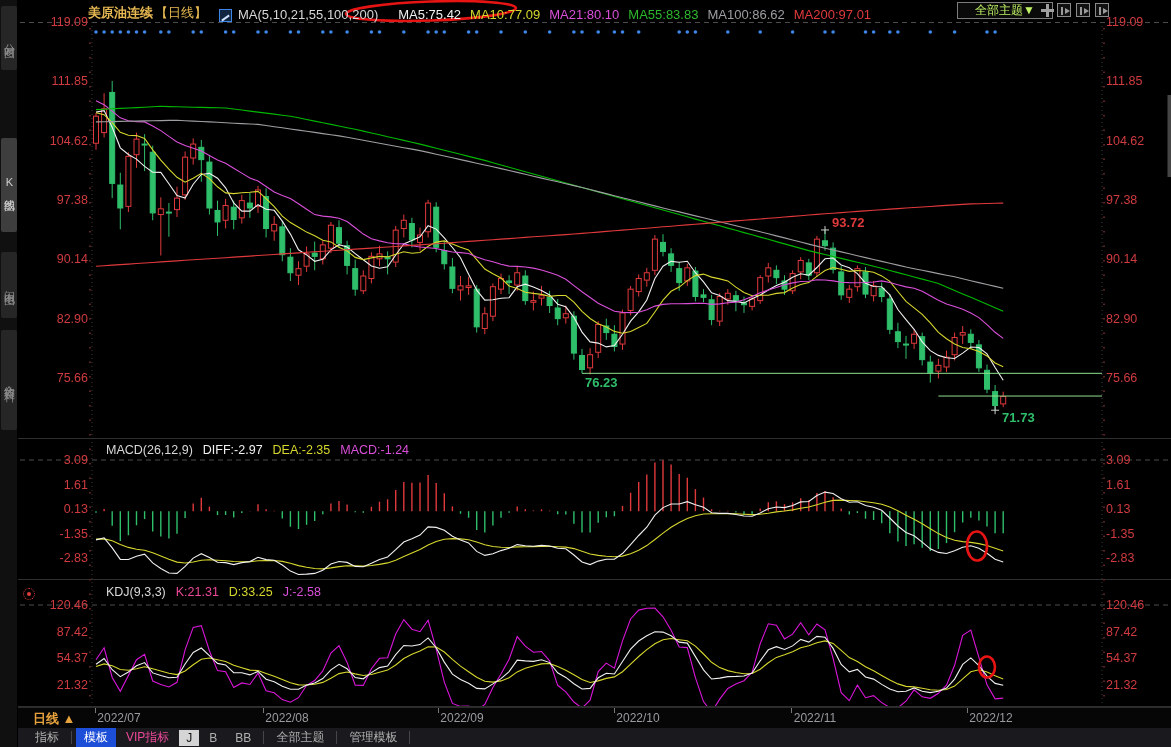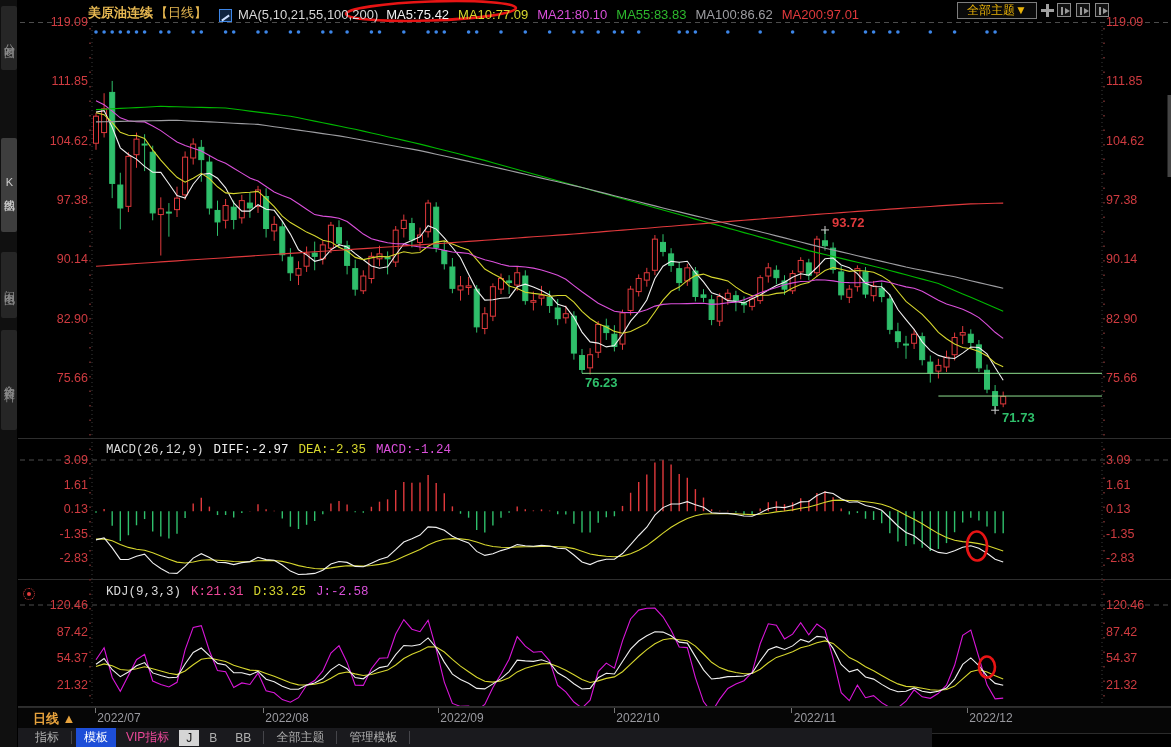--- a/index.html
+++ b/index.html
@@ -14,46 +14,46 @@
             display:flex;align-items:center;justify-content:center;border-radius:2px;cursor:default;}
   .side-tab.sel{background:#3e3e3e;color:#cfcfcf;}
   
   #top-header{left:88px;top:0;height:22px;display:flex;align-items:flex-end;font-size:13px;white-space:nowrap;}
   #symbol-name{color:#e8b952;font-weight:bold;}
   #symbol-period{color:#e8b952;font-weight:normal;margin-left:2px;}
   #kline-icon{display:inline-block;width:13px;height:13px;margin:0 6px 0 12px;background:#10253f;
               border:1px solid #3d86e8;position:relative;}
   #kline-icon:before{content:"";position:absolute;left:1px;top:7px;width:9px;height:2px;
               background:#cfe2ff;transform:rotate(-35deg);}
-  #ma-formula{color:#d8d8d8;margin-right:8px;}
+  #ma-formula{color:#d8d8d8;margin-right:20px;}
   .ma-val{margin-right:9px;}
-  #theme-button{left:957px;top:2px;width:80px;height:17px;border:1px solid #7d7d7d;color:#eab308;
+  #theme-button{left:957px;top:2px;width:96px;height:17px;border:1px solid #7d7d7d;color:#bef264;
               font-size:12px;display:flex;align-items:center;justify-content:center;background:#0a0a0a;}
   .tr-icon{position:absolute;top:3px;width:14px;height:14px;border:1px solid #8a8a8a;background:#111;}
   .tr-icon .bar{position:absolute;left:3px;top:3px;width:2px;height:8px;background:#9a9a9a;}
   .tr-icon .tri{position:absolute;left:7px;top:4px;width:0;height:0;border-left:5px solid #9a9a9a;
               border-top:3px solid transparent;border-bottom:3px solid transparent;}
   #icon-crosshair{border:none;background:transparent;}
   #icon-crosshair:before{content:"";position:absolute;left:6px;top:1px;width:3px;height:13px;background:#a0a0a0;}
   #icon-crosshair:after{content:"";position:absolute;left:1px;top:6px;width:13px;height:3px;background:#a0a0a0;}
   
-  .pane-header{position:absolute;left:106px;font-size:12.5px;white-space:nowrap;color:#d8d8d8;font-family:Liberation Mono, monospace;}
+  .pane-header{position:absolute;left:106px;font-size:12.5px;white-space:nowrap;color:#d8d8d8;}
   .pane-header span{margin-right:10px;}
   
   #indicator-settings-icon{left:23px;top:588px;width:12px;height:12px;border:1.5px dotted #e03b3b;border-radius:50%;}
   #indicator-settings-icon:before{content:"";position:absolute;left:3px;top:3px;width:4px;height:4px;
               border-radius:50%;background:#e03b3b;}
   
   #xaxis-row{left:18px;top:707px;width:1153px;height:27px;background:#060606;
              border-top:1px solid #2b2b2b;border-bottom:1px solid #2b2b2b;}
   #period-label{position:absolute;left:15px;top:2px;font-size:13px;font-weight:bold;color:#e8a33d;}
   .month-label{position:absolute;top:3px;font-size:12px;color:#9a9aa0;transform:translateX(-50%);}
   .month-tick{position:absolute;top:0;width:1px;height:5px;background:#777;}
   
-  #bottom-toolbar{left:18px;top:728px;width:914px;height:19px;background:#1a1a1e;
+  #bottom-toolbar{left:18px;top:728px;width:1153px;height:19px;background:#1a1a1e;
              display:flex;align-items:center;font-size:12px;color:#b0b0b0;padding-left:8px;}
   .tb-item{padding:1px 8px;margin:0 1px;cursor:default;white-space:nowrap;}
   .tb-item.selected{background:#1d4ed8;color:#fff;font-family:Liberation Mono, monospace;}
   .tb-item.vip{color:#ec4899;text-align:right;}
   .tb-item.light{background:#d5d5d5;color:#111;padding:1px 7px;}
   .tb-sep{width:1px;height:13px;background:#45454a;margin:0 3px;}
   #chart-svg{left:0;top:0;}
   #plot-hotspot{left:92px;top:22px;width:1010px;height:684px;}
 </style>
 </head>

